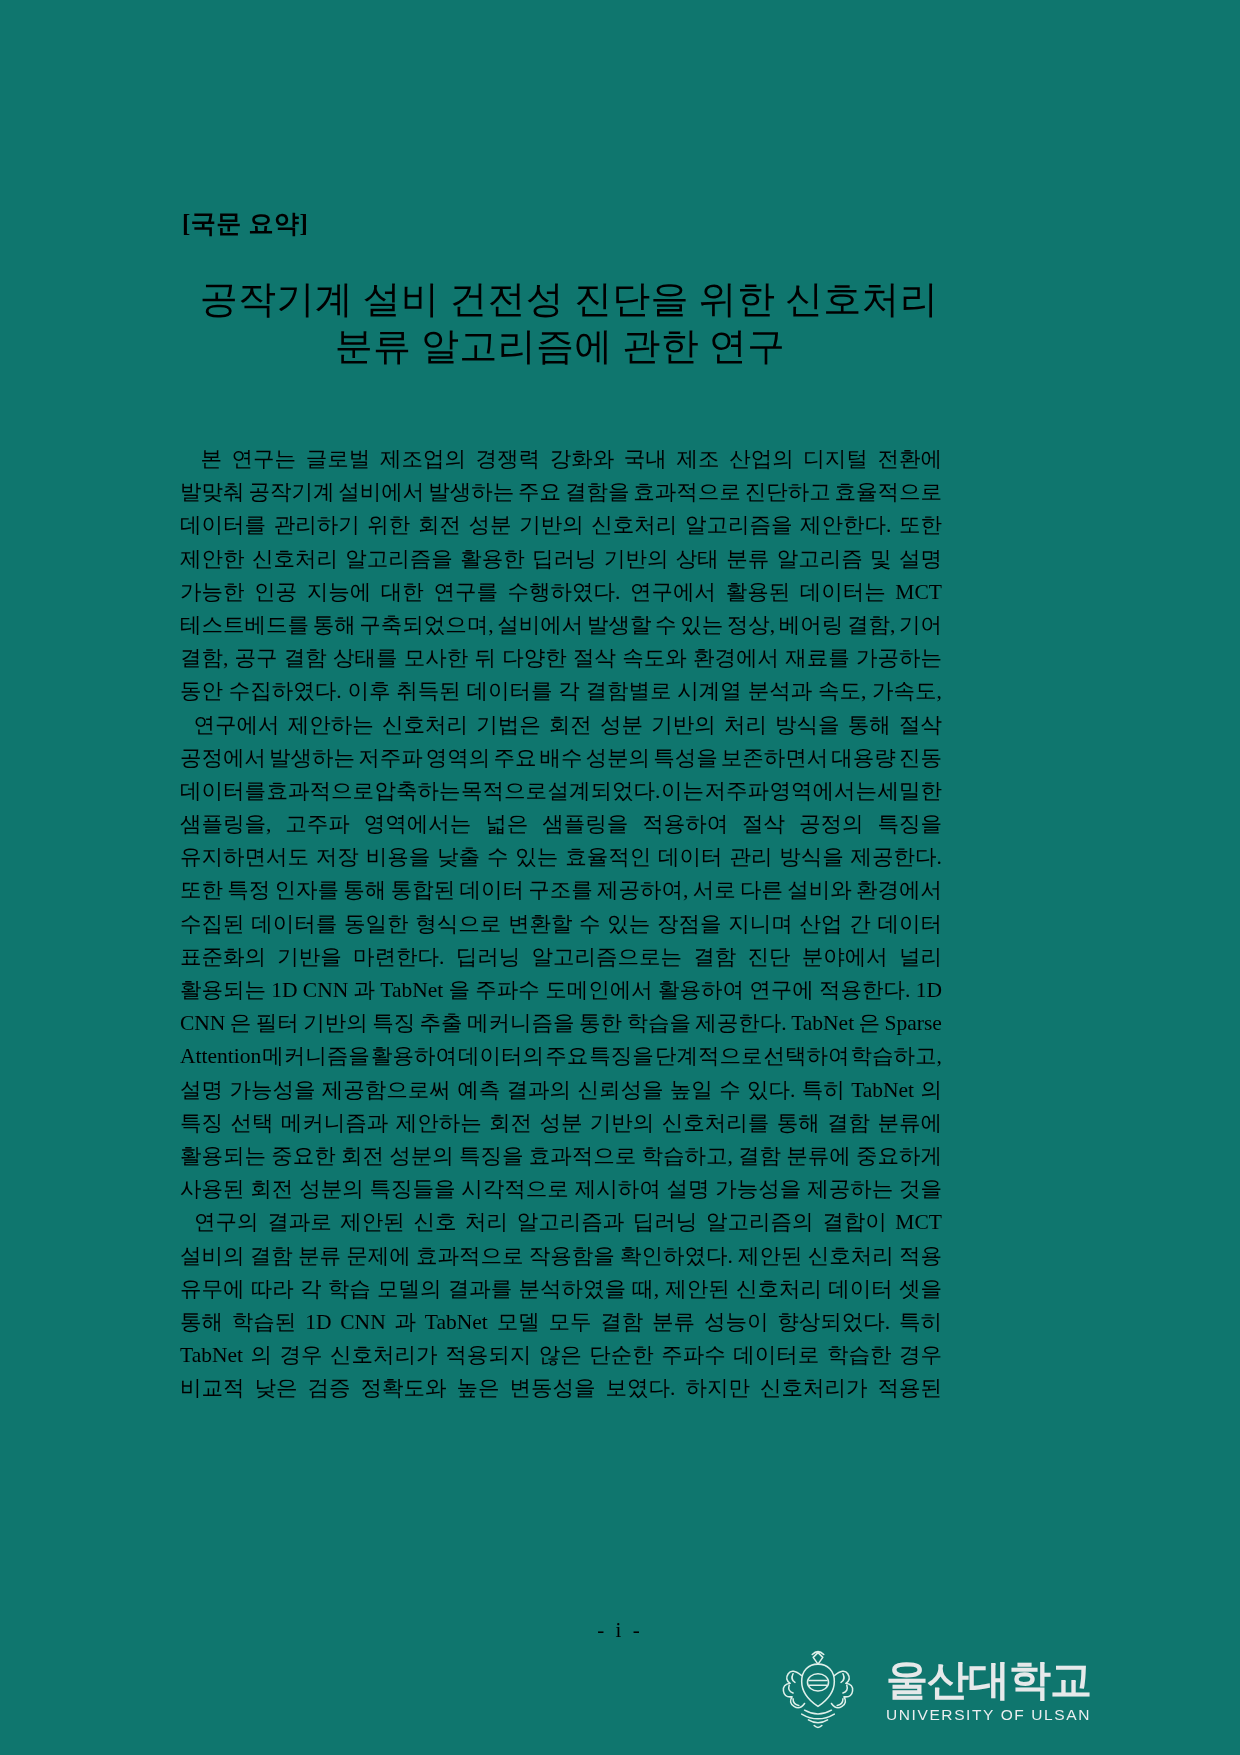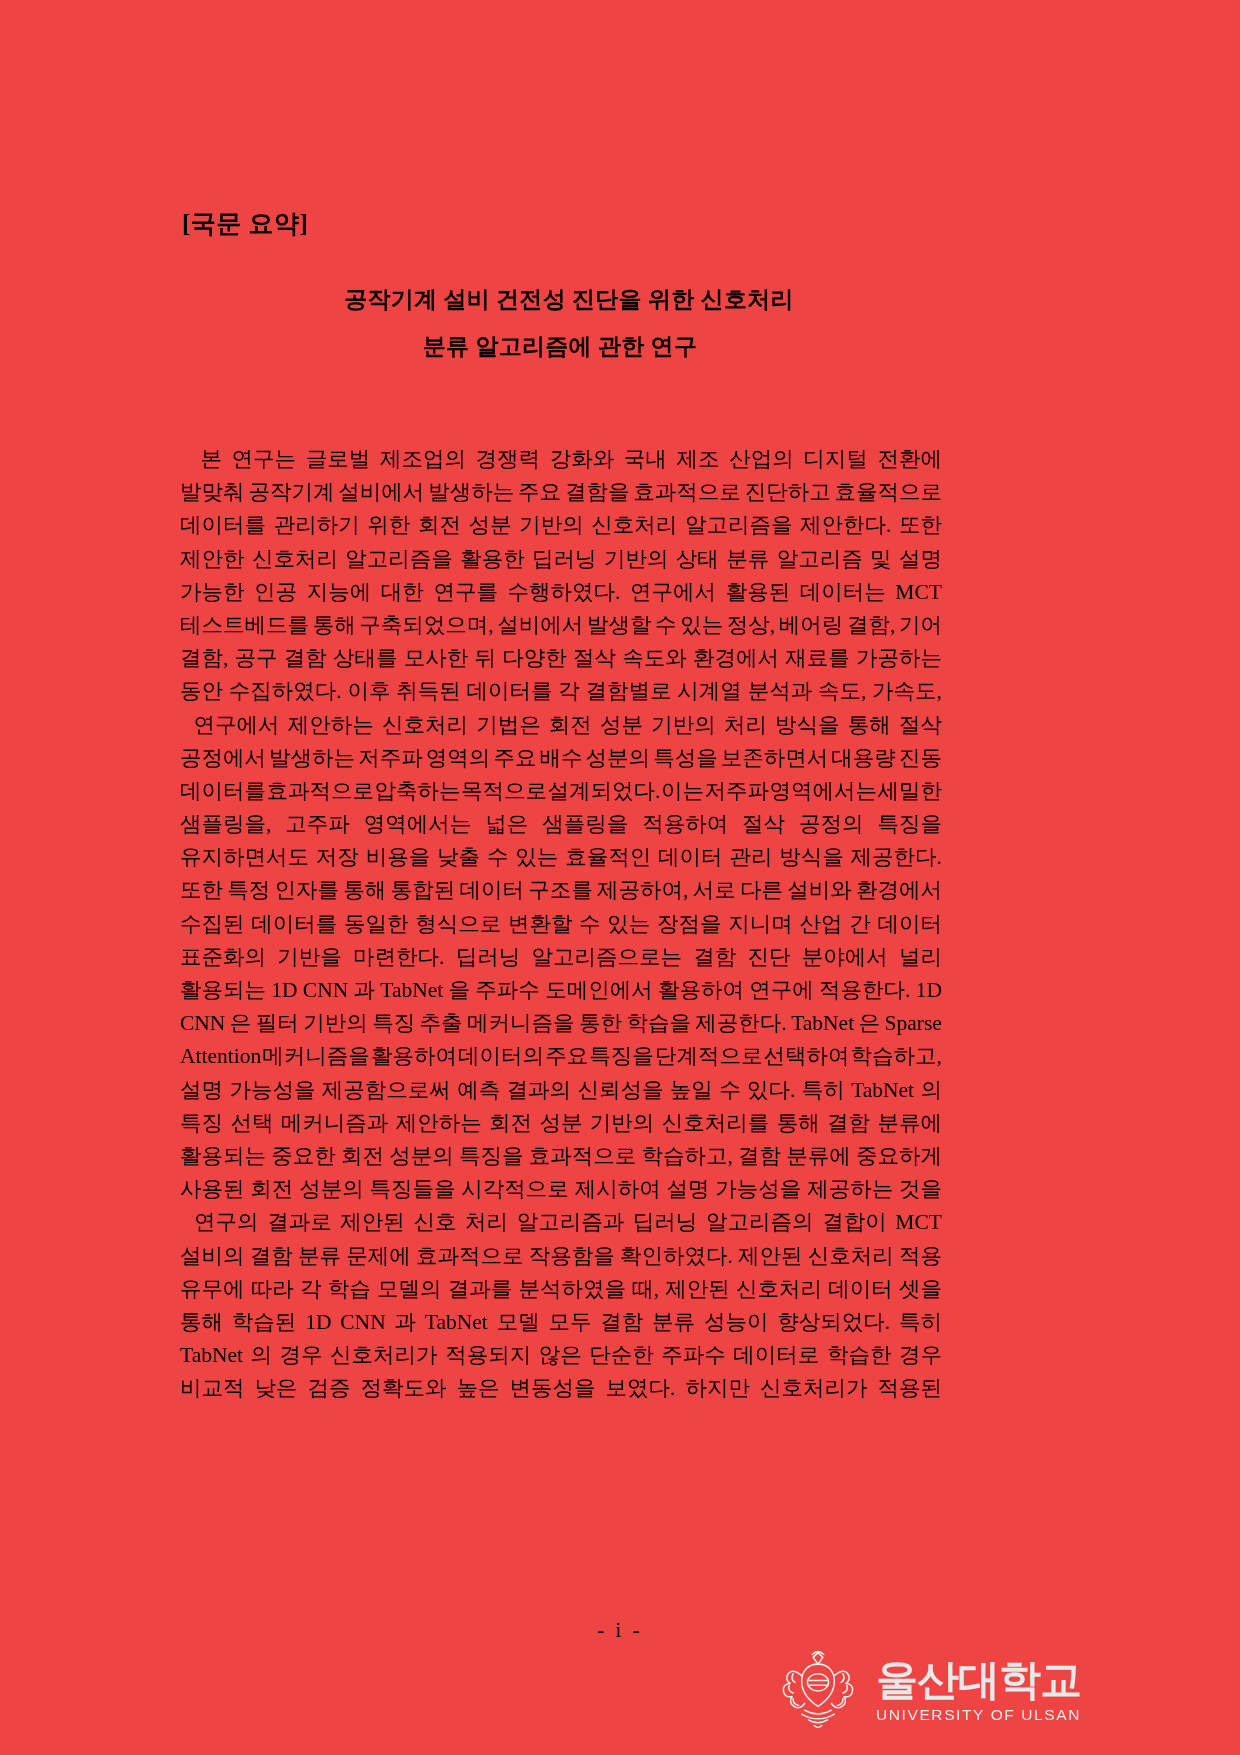--- a/index.html
+++ b/index.html
@@ -6,21 +6,21 @@
   html, body {
     margin: 0;
     padding: 0;
     background: #ffffff;
   }
 
   .page {
     position: relative;
     width: 1240px;
     height: 1755px;
-    background: #ef4444;
+    background: #0f766e;
     overflow: hidden;
     font-family: "Liberation Serif", "DejaVu Serif", serif;
     color: #000000;
     box-sizing: border-box;
   }
 
   
   .section-label {
     position: absolute;
     left: 182px;
@@ -34,22 +34,22 @@
 
   
   .title-block {
     position: absolute;
     left: 180px;
     top: 276px;
     width: 760px;
     text-align: center;
   }
   .title-line {
-    font-size: 23px;
-    font-weight: 700;
+    font-size: 38px;
+    font-weight: 400;
     line-height: 47px;
     letter-spacing: 0.3px;
     white-space: nowrap;
   }
   .title-line.indent-1 { padding-left: 18px; }
 
   
   .body-block {
     position: absolute;
     left: 180px;
@@ -90,21 +90,21 @@
 
   
   .watermark {
     position: absolute;
     left: 770px;
     top: 1636px;
     width: 360px;
     height: 110px;
     display: flex;
     align-items: center;
-    gap: 10px;
+    gap: 20px;
     opacity: 1;
     pointer-events: none;
   }
   .wm-crest {
     width: 96px;
     height: 96px;
     flex: 0 0 96px;
     position: relative;
   }
   .wm-text {

